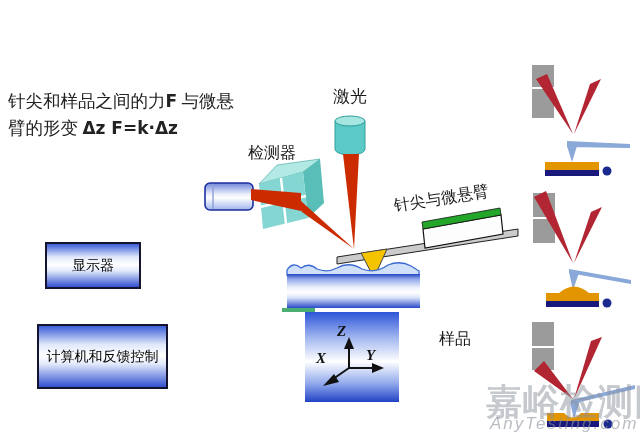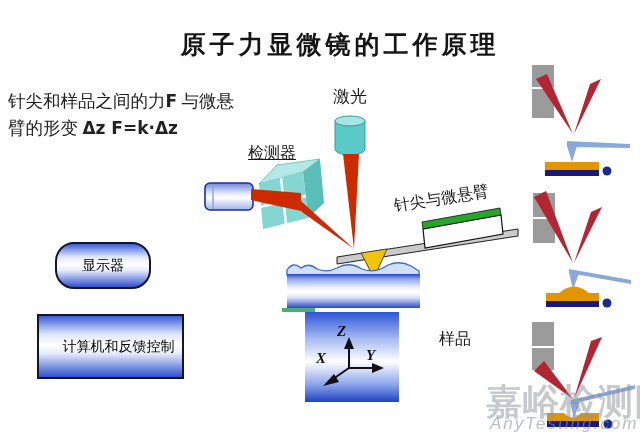--- a/index.html
+++ b/index.html
@@ -7,31 +7,31 @@
          font-family:"Liberation Serif","DejaVu Serif",serif;}
   .stage svg{position:absolute;left:0;top:0;}
   .abs{position:absolute;white-space:nowrap;color:#111;}
   .title{left:170px;top:28px;width:340px;text-align:center;font-size:25px;font-weight:700;
          letter-spacing:4px;color:#151515;}
   .intro{left:8px;top:88px;width:300px;font-size:17.5px;line-height:27px;color:#222;
          white-space:normal;}
   .intro b{font-family:"DejaVu Sans",sans-serif;font-size:17px;}
   .lbl{font-size:16px;color:#1a1a1a;}
   .lbl-laser{left:322px;top:85px;width:56px;text-align:center;font-size:17px;}
-  .lbl-detector{left:248px;top:143px;text-decoration:underline;}
+  .lbl-detector{left:248px;top:143px;}
   .lbl-cant{left:394px;top:196px;transform:rotate(-9deg);transform-origin:left center;}
   .lbl-sample{left:439px;top:286px;margin-top:43px;}
   .lbl-scanner{left:410px;top:352px;}
   .axis-lbl{font-style:italic;font-size:15px;font-weight:600;color:#111;}
   .ax-x{left:316px;top:350px;} .ax-y{left:366px;top:347px;} .ax-z{left:337px;top:323px;}
   .flowbox{position:absolute;border:2px solid #14142e;display:flex;align-items:center;
            justify-content:center;font-size:14px;color:#000;text-align:center;
            background:linear-gradient(180deg,#3a5ed8 0%,#dfe7fa 30%,#ffffff 48%,#e3eafb 62%,#3050d0 100%);}
-  .fb-display{left:55px;top:242px;width:92px;height:43px;border-radius:19px;}
-  .fb-computer{left:37px;top:314px;width:127px;height:61px;padding-left:16px;}
+  .fb-display{left:45px;top:242px;width:92px;height:43px;}
+  .fb-computer{left:37px;top:324px;width:127px;height:61px;}
   .wm-name{left:486px;top:378px;font-size:36px;font-weight:700;letter-spacing:1px;
            color:#8d939d;opacity:.5;}
   .wm-url{left:490px;top:414px;font-size:17px;font-style:italic;color:#8d939d;opacity:.6;
           font-family:"Liberation Sans",sans-serif;letter-spacing:2px;}
 </style>
 </head>
 <body>
 
 <div class="stage">
 
@@ -137,21 +137,20 @@
       <polygon points="534,371 544,361 573,399" fill="var(--panel_red)"></polygon>
       <polygon points="591,341 602,337 574,399" fill="var(--panel_red)"></polygon>
       <polygon points="571,400 635,385 635,389 571,404" fill="var(--panel_blue)"></polygon>
       <polygon points="570,402 580,401 574,419" fill="var(--panel_blue)"></polygon>
       <path d="M547,413 L564,413 Q573,422 581,413 L599,413 L599,421 L547,421 Z" fill="var(--panel_orange)"></path>
       <rect x="547" y="421" width="52" height="6" fill="var(--panel_navy)"></rect>
       <circle cx="608" cy="424" r="4.5" fill="var(--dot_navy)"></circle>
     </g>
   </svg>
 
-  <div class="abs title">原子力显微镜的工作原理</div>
 
   <div class="abs intro">
     <span>针尖和样品之间的力</span><b>F</b><span> 与微悬</span><br>
     <span>臂的形变 </span><b>Δz F=k·Δz</b>
   </div>
 
   <div class="abs lbl lbl-laser">激光</div>
   <div class="abs lbl lbl-detector">检测器</div>
   <div class="abs lbl lbl-cant">针尖与微悬臂</div>
   <div class="abs lbl lbl-sample">样品</div>

